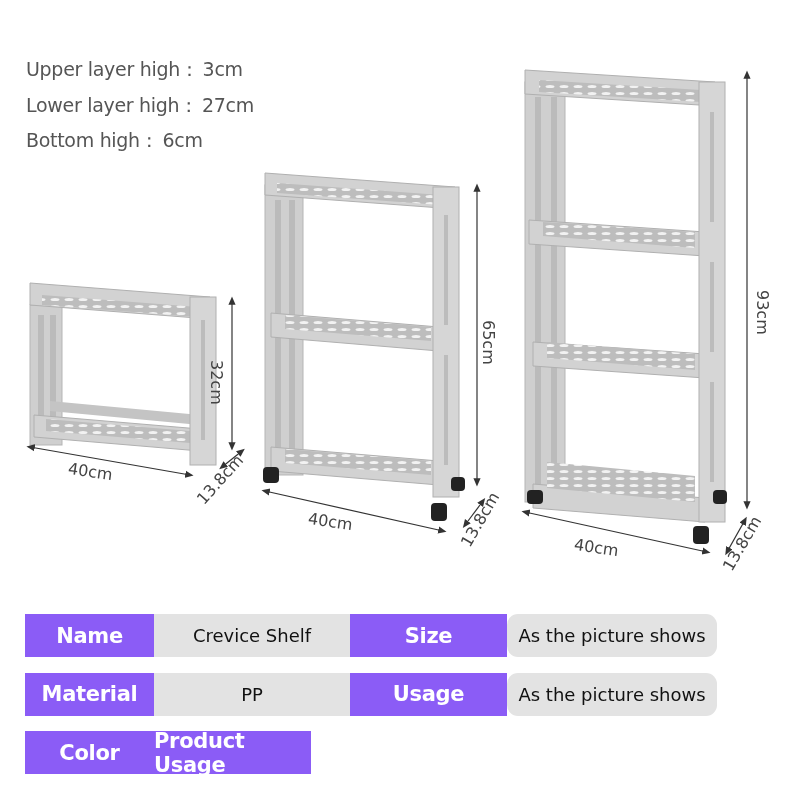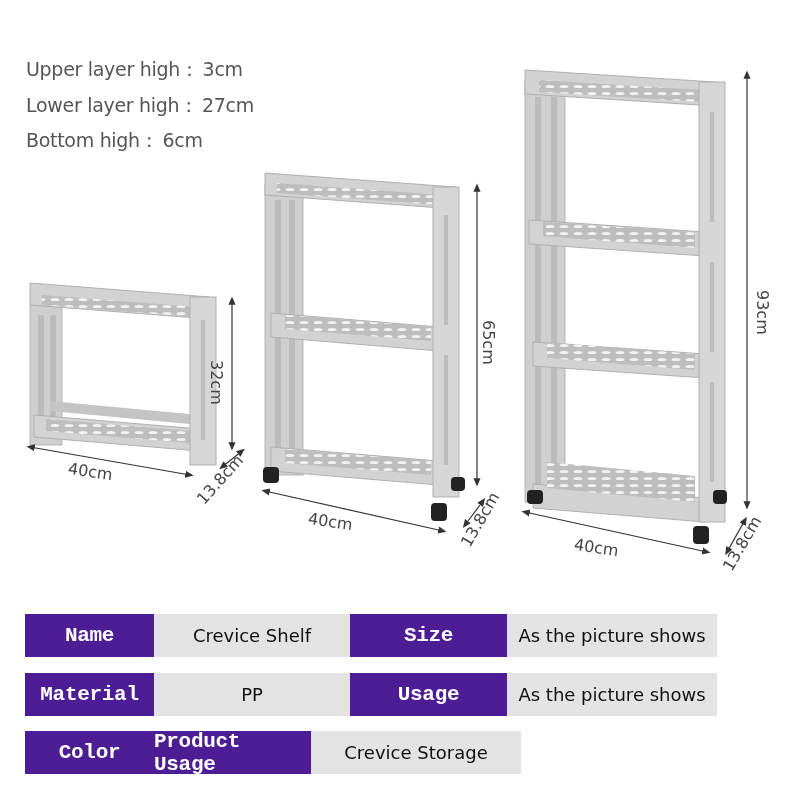--- a/index.html
+++ b/index.html
@@ -8,26 +8,26 @@
 
   .specs { position: absolute; left: 26px; top: 56px; }
   .spec-line { font-size: 19px; font-weight: normal; color: #555555; height: 35.5px; line-height: 26px; letter-spacing: -0.3px; }
   .spec-line .val { margin-left: 4px; }
 
   .shelf { position: absolute; }
   .dim { position: absolute; font-family: "DejaVu Sans", sans-serif; font-size: 16px; color: #444; white-space: nowrap; }
 
   .table { position: absolute; left: 25px; top: 614px; width: 750px; }
   .trow { display: flex; height: 43px; margin-bottom: 15.5px; }
-  .cell-label { background: #4c1d95; color: #ffffff; font-weight: bold; font-size: 21px; display: flex; align-items: center; justify-content: center; letter-spacing: -0.3px; font-family: Liberation Mono, monospace; }
+  .cell-label { background: #8b5cf6; color: #ffffff; font-weight: bold; font-size: 21px; display: flex; align-items: center; justify-content: center; letter-spacing: -0.3px; }
   .cell-value { background: #e3e3e3; color: #111; font-size: 18px; display: flex; align-items: center; justify-content: center; }
   .c1 { width: 129px; }
   .c2 { width: 196px; }
   .c3 { width: 157px; }
-  .c4 { width: 210px; }
+  .c4 { width: 210px; border-radius: 11px; }
 </style>
 </head>
 <body>
 
 <div class="specs">
   <div class="spec-line">
     <span>Upper layer high：</span><span class="val">3cm</span>
   </div>
   <div class="spec-line">
     <span>Lower layer high：</span><span class="val">27cm</span>
@@ -158,15 +158,14 @@
   </div>
   <div class="trow">
     <div class="cell-label c1">Material</div>
     <div class="cell-value c2">PP</div>
     <div class="cell-label c3">Usage</div>
     <div class="cell-value c4">As the picture shows</div>
   </div>
   <div class="trow">
     <div class="cell-label c1">Color</div>
     <div class="cell-label c3">Product Usage</div>
-    <div class="cell-value c4">Crevice Storage</div>
   </div>
 </div>
 
 </body></html>

